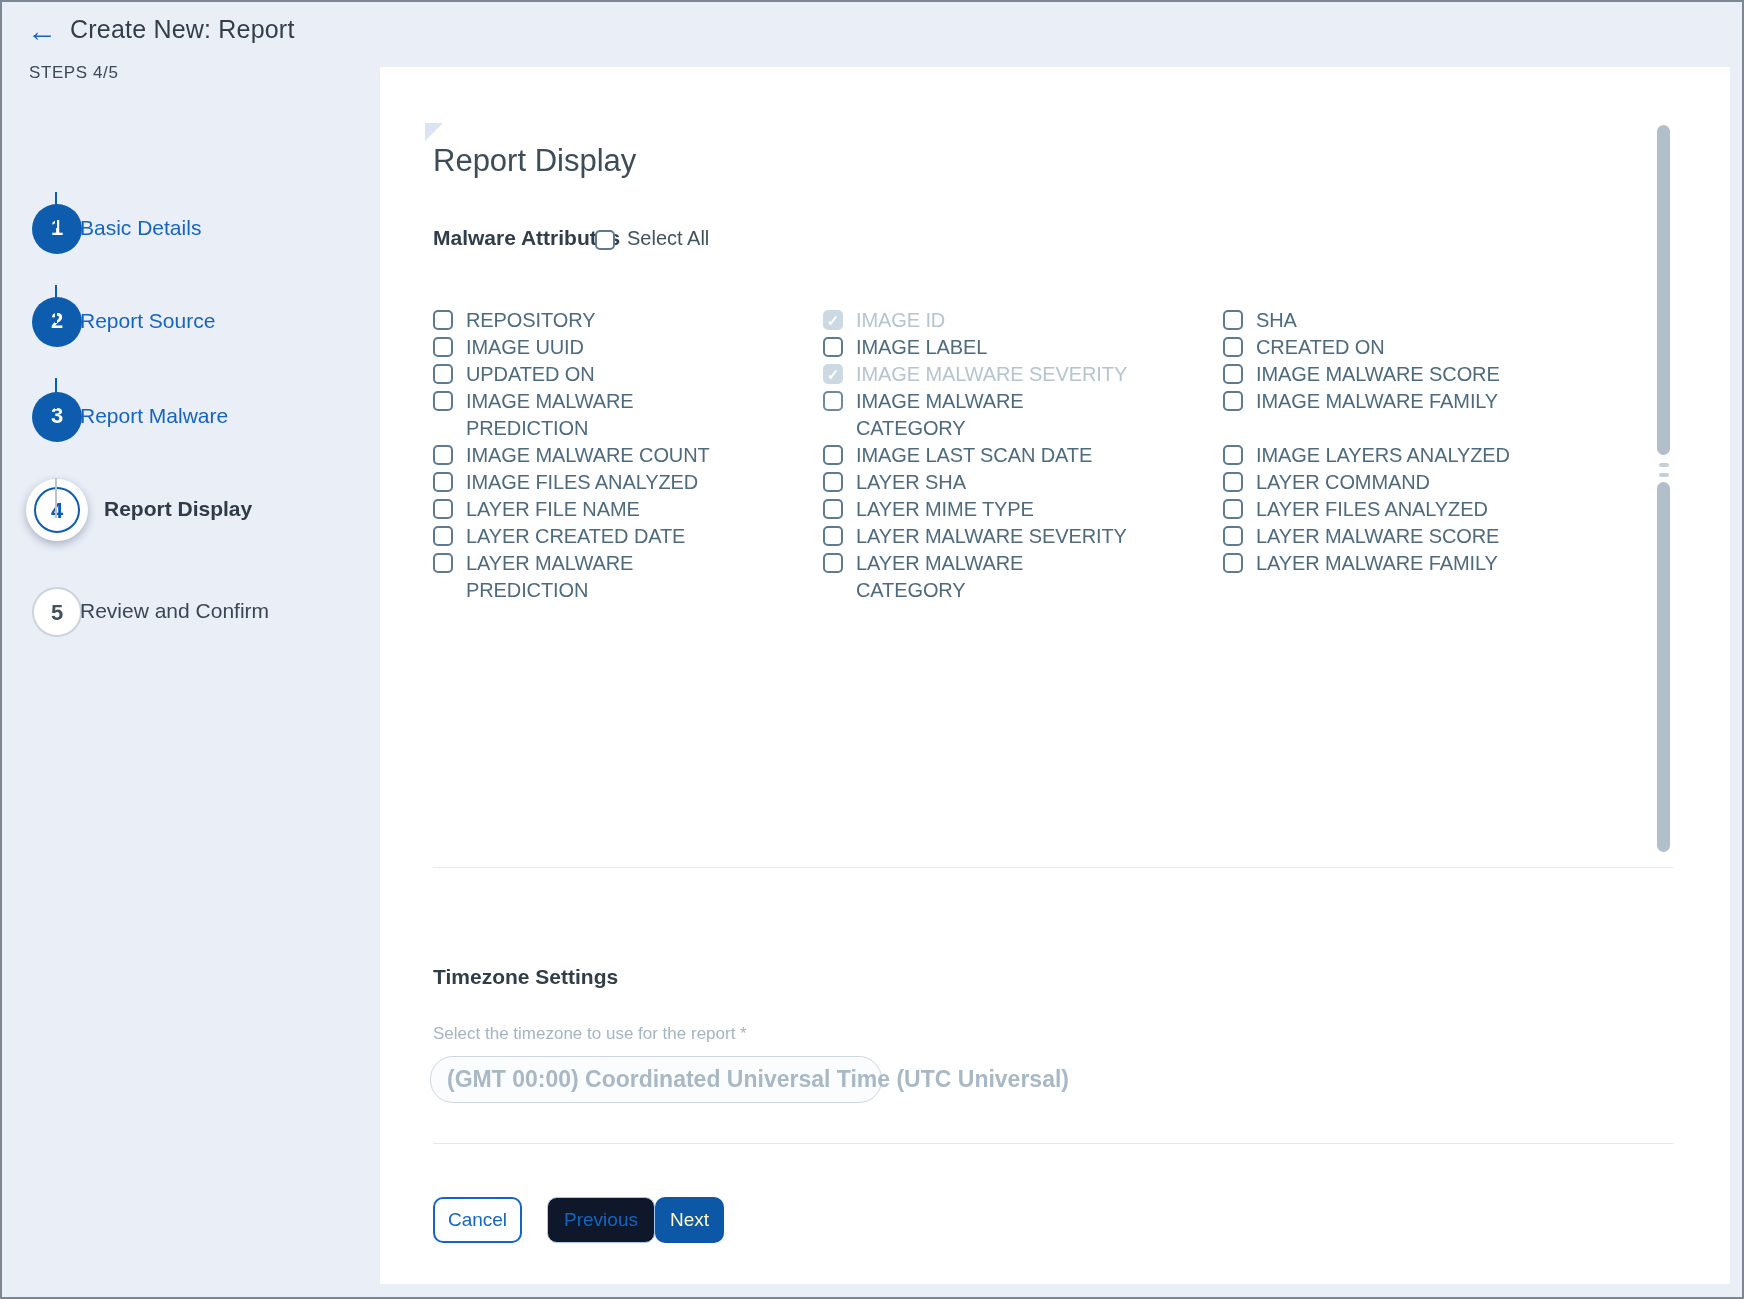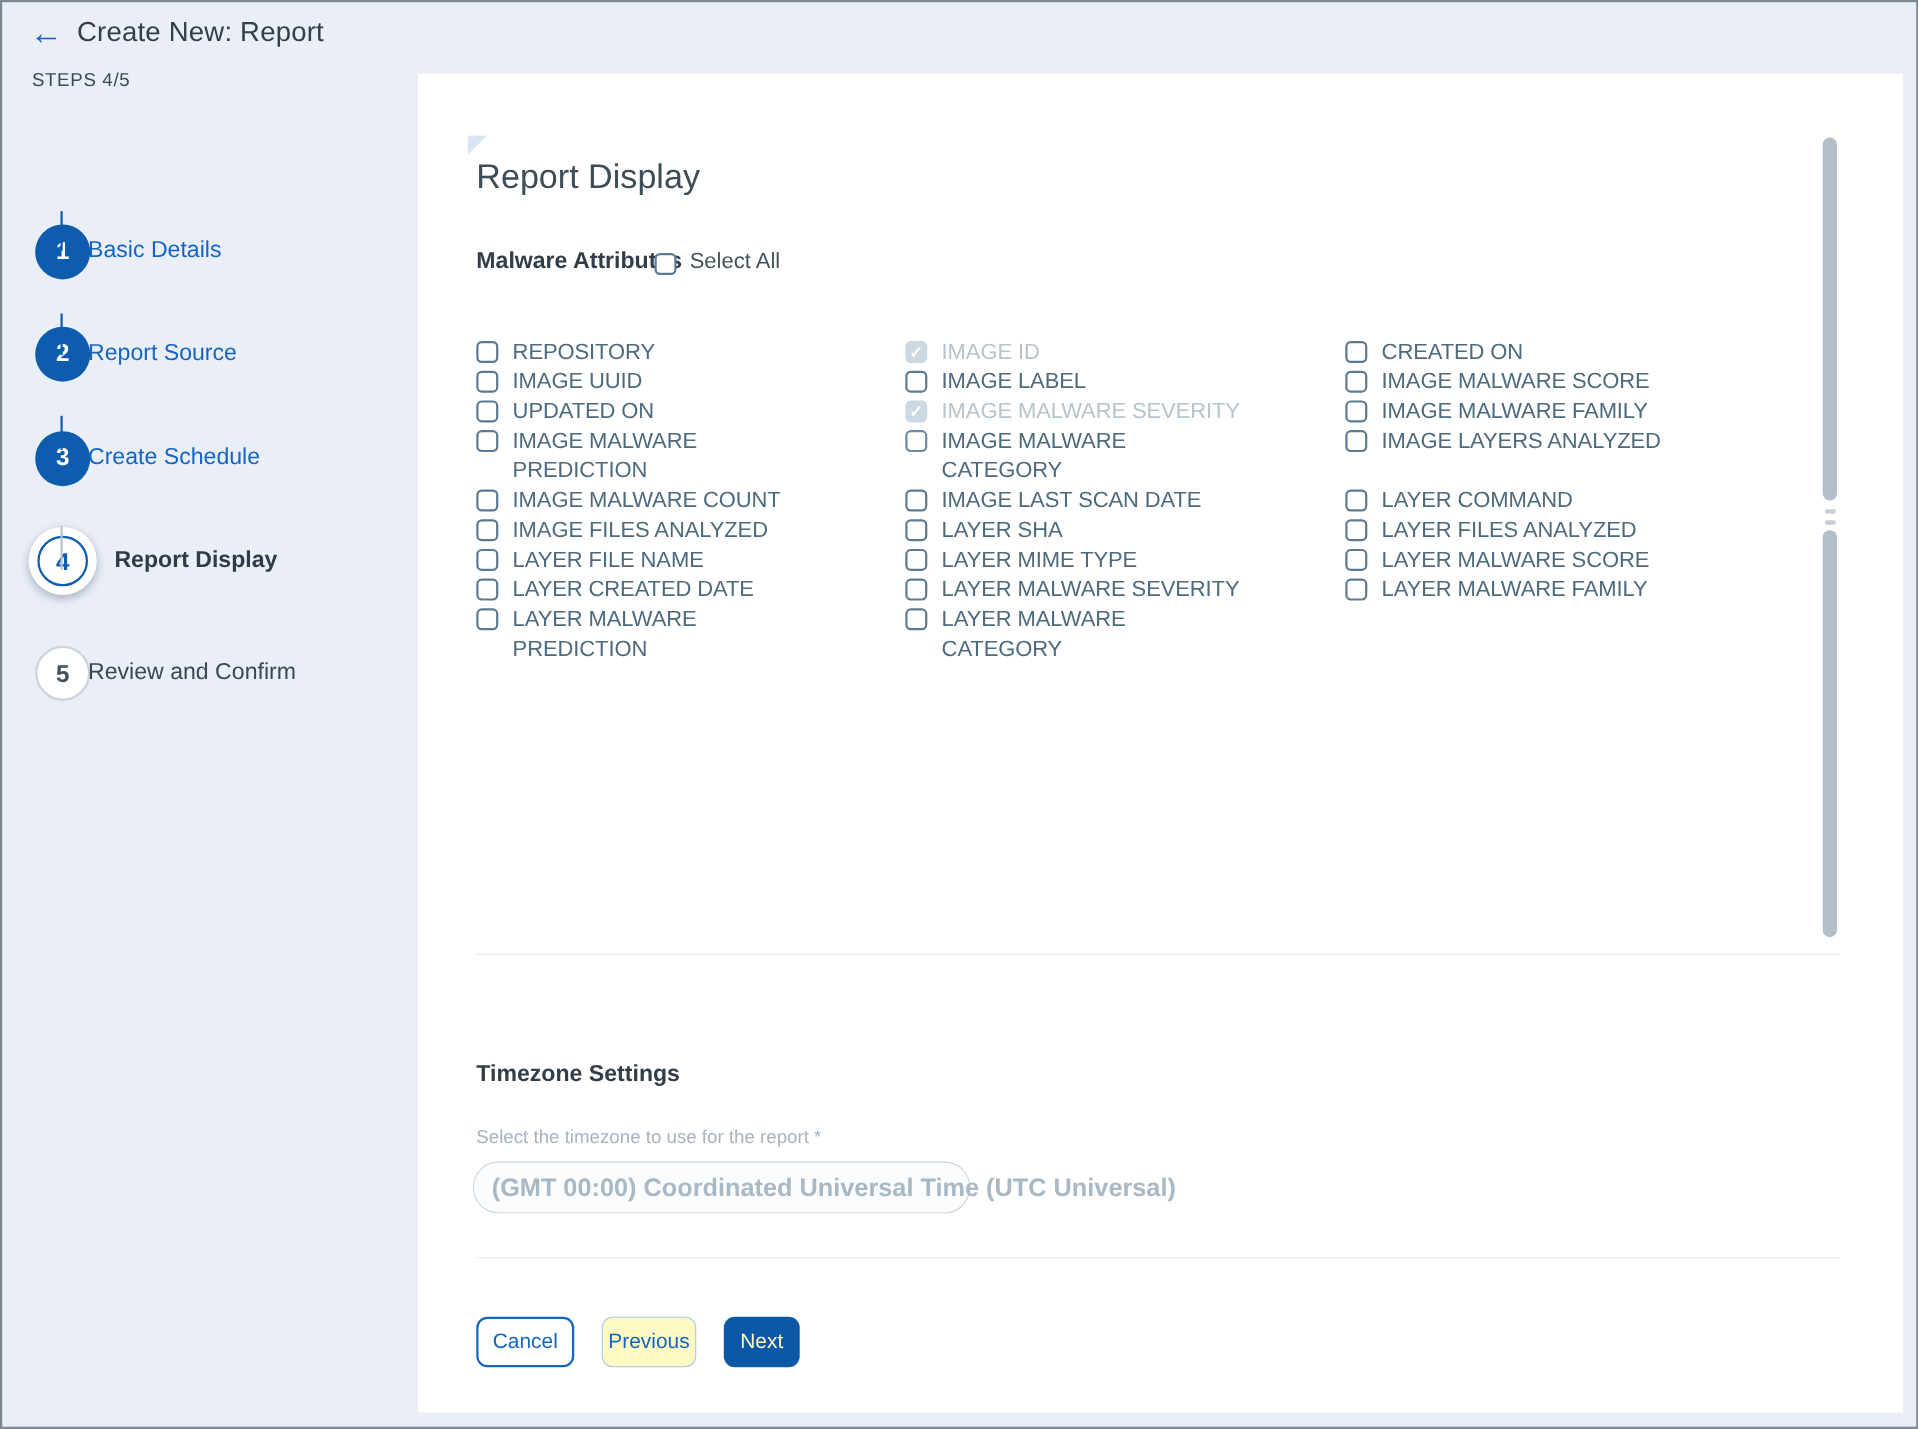--- a/index.html
+++ b/index.html
@@ -113,21 +113,21 @@
 
   
   #footer-line { top:1076px; }
   #button-row { position:absolute; left:53px; top:1130px; display:flex; }
   .btn {
     height:46px; border-radius:10px; font-size:19px; text-align:center;
     display:flex; align-items:center; justify-content:center; cursor:pointer;
     font-family:"Liberation Sans", sans-serif;
   }
   #btn-cancel { width:89px; background:#ffffff; border:2px solid #1565c0; color:#1565c0; margin-right:25px; }
-  #btn-previous { width:86px; background:#fef9c3; border:1px solid #a9c7ea; color:#1565c0; margin-right:25px; }
+  #btn-previous { width:108px; background:#0f172a; border:1px solid #a9c7ea; color:#1565c0; }
   #btn-next { width:69px; background:#0d57a7; border:none; color:#fef9c3; }
 
   
   .sb-thumb { position:absolute; left:1277px; width:13px; border-radius:7px; background:#b2bfca; }
   #sb-thumb-1 { top:58px; height:330px; }
   #sb-thumb-2 { top:415px; height:370px; }
   .sb-mark { position:absolute; left:1279px; width:10px; height:4px; border-radius:2px; background:#c6cfd7; }
   #sb-mark-1 { top:396px; }
   #sb-mark-2 { top:406px; }
 
@@ -147,21 +147,21 @@
       <div class="step-row step-done" style="top: 162px;">
         <div class="step-circle">1</div>
         <div class="step-label">Basic Details</div>
       </div>
       <div class="step-row step-done" style="top: 255px;">
         <div class="step-circle">2</div>
         <div class="step-label">Report Source</div>
       </div>
       <div class="step-row step-done" style="top: 350px;">
         <div class="step-circle">3</div>
-        <div class="step-label">Create Schedule</div>
+        <div class="step-label">Report Malware</div>
       </div>
       <div class="step-row step-active" style="top: 443px;">
         <div class="step-outer"></div>
         <div class="step-circle">4</div>
         <div class="step-label">Report Display</div>
       </div>
       <div class="step-row step-upcoming" style="top: 545px;">
         <div class="step-circle">5</div>
         <div class="step-label">Review and Confirm</div>
       </div>
@@ -249,20 +249,24 @@
         <span class="cbx"></span>
         <span class="attr-label">LAYER MIME TYPE</span>
       </div>
       <div class="attr-item">
         <span class="cbx"></span>
         <span class="attr-label">LAYER MALWARE SEVERITY</span>
       </div>
       <div class="attr-item wrap">
         <span class="cbx"></span>
         <span class="attr-label">LAYER MALWARE CATEGORY</span>
+      </div>
+      <div class="attr-item">
+        <span class="cbx"></span>
+        <span class="attr-label">SHA</span>
       </div>
       <div class="attr-item">
         <span class="cbx"></span>
         <span class="attr-label">CREATED ON</span>
       </div>
       <div class="attr-item">
         <span class="cbx"></span>
         <span class="attr-label">IMAGE MALWARE SCORE</span>
       </div>
       <div class="attr-item">

